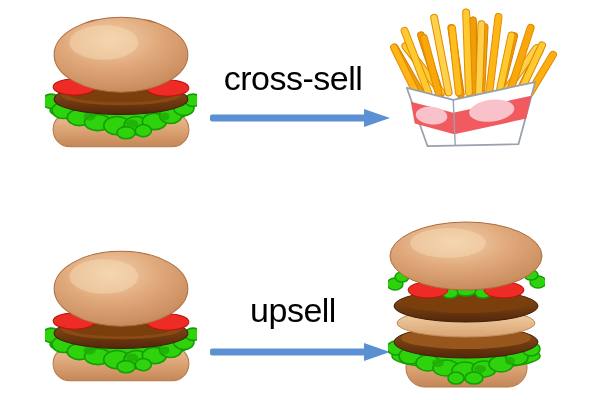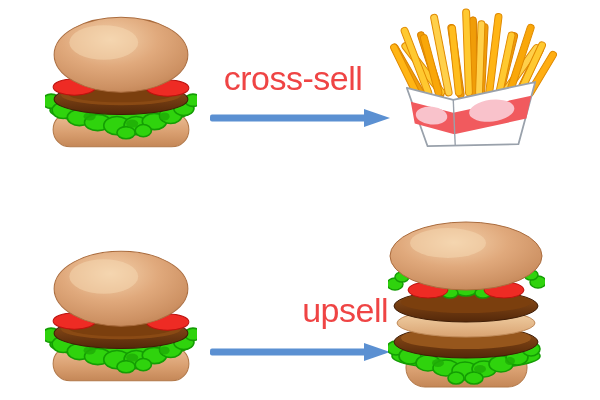--- a/index.html
+++ b/index.html
@@ -3,30 +3,30 @@
 <meta charset="utf-8">
 <style>
   html,body{margin:0;padding:0;background:#ffffff;}
   .stage{
     position:relative;width:600px;height:400px;background:#ffffff;
     overflow:hidden;font-family:"Liberation Sans",sans-serif;
   }
   .abs{position:absolute;}
   .row-label{
     width:190px;text-align:center;
-    font-size:34px;font-weight:400;color:#ef4444;line-height:40px;
+    font-size:34px;font-weight:400;color:#000000;line-height:40px;
     letter-spacing:-0.5px;
   }
   .icon-box svg{display:block;width:100%;height:100%;}
   #burger-top   {left:45px;  top:16px;  width:152px; height:132px;}
   #label-cross  {left:198px; top:58px;}
   #arrow-cross  {left:210px; top:108px; width:180px; height:20px;}
   #fries        {left:384px; top:4px;   width:178px; height:158px;}
   #burger-bottom{left:45px;  top:250px; width:152px; height:132px;}
-  #label-upsell {left:198px; top:290px;text-align:right;}
+  #label-upsell {left:198px; top:290px;}
   #arrow-upsell {left:210px; top:342px; width:180px; height:20px;}
   #burger-big   {left:388px; top:220px; width:157px; height:170px;}
 </style>
 </head>
 <body>
 
 <div class="stage">
 
   <svg width="0" height="0" style="position:absolute" aria-hidden="true">
     <defs>

